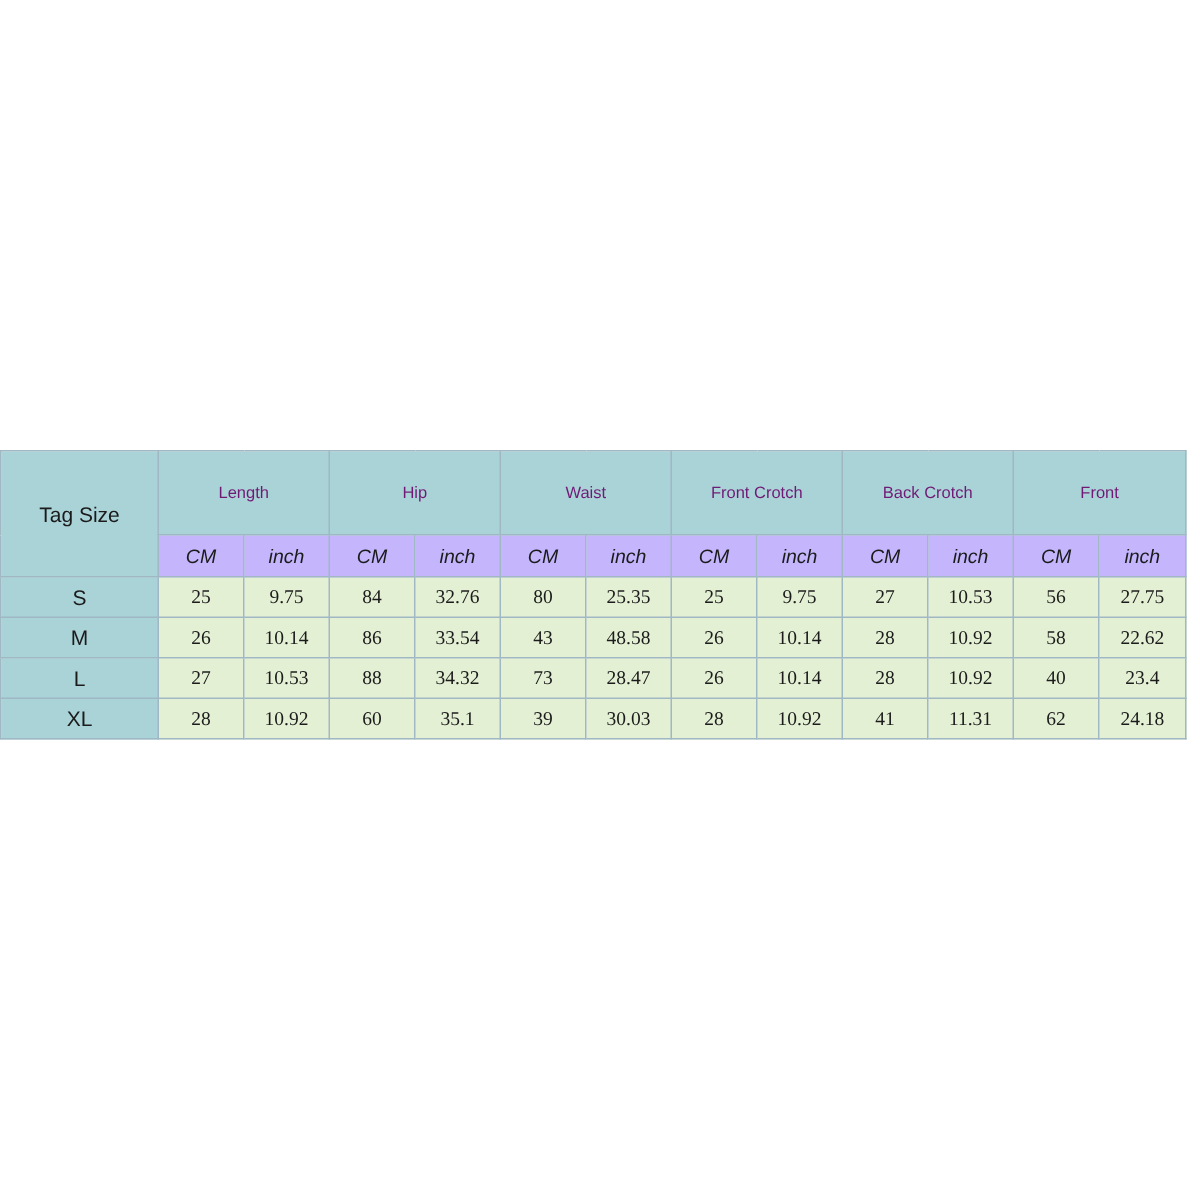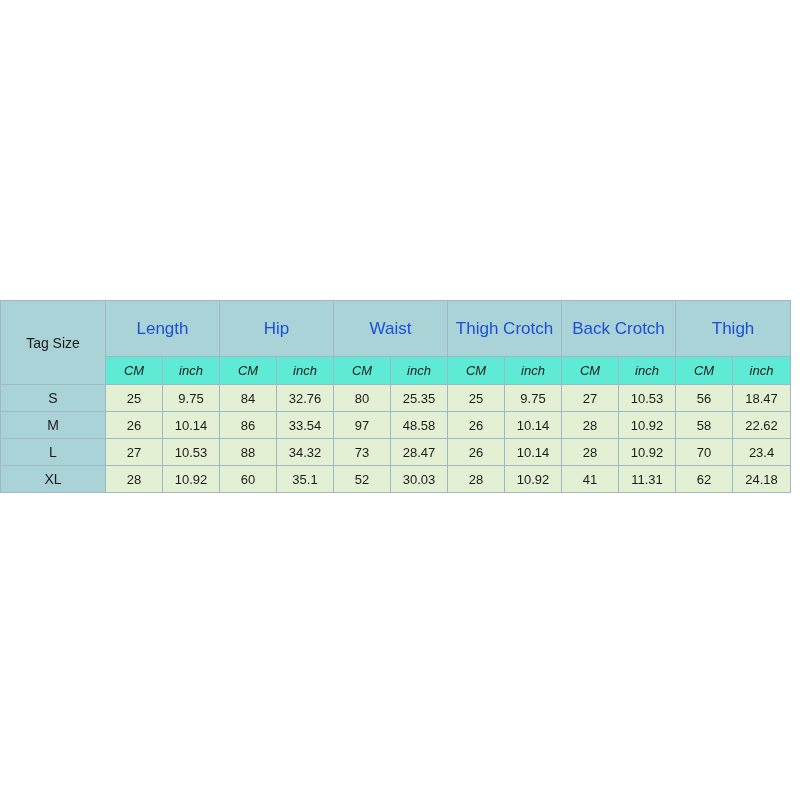--- a/index.html
+++ b/index.html
@@ -34,51 +34,52 @@
   table.size-chart th {
     border: 1px solid #9fb8c4;
     text-align: center;
     vertical-align: middle;
     font-weight: normal;
     padding: 0;
   }
   
   .hdr-group {
     background: #aad3d8;
-    color: #1d4ed8;
+    color: #701a75;
     font-weight: bold;
-    font-size: 17px;
+    font-size: 11px;
     height: 55px;
   }
   .hdr-tagsize {
     background: #aad3d8;
     color: #1b1b1b;
     font-weight: bold;
     font-size: 14px;
   }
   .hdr-unit {
-    background: #5eead4;
+    background: #c4b5fd;
     color: #1b1b1b;
     font-weight: bold;
     font-style: italic;
     font-size: 13px;
     height: 27px;
   }
   
   .cell-size {
     background: #aad3d8;
     color: #1b1b1b;
     font-size: 14px;
     height: 26px;
   }
   .cell-val {
     background: #e4f0d4;
     color: #1b1b1b;
     font-size: 13px;
     height: 26px;
+    font-family: Liberation Serif, serif;
   }
 </style>
 </head>
 <body>
 
 <div id="page">
   <div id="table-wrap">
     <table class="size-chart">
       <colgroup>
         <col style="width:105px">
@@ -94,23 +95,23 @@
           <col style="width:57px">
         <col style="width:57px">
           <col style="width:58px">
       </colgroup>
       <thead>
         <tr>
           <th class="hdr-tagsize" rowspan="2">Tag Size</th>
           <th class="hdr-group" colspan="2">Length</th>
           <th class="hdr-group" colspan="2">Hip</th>
           <th class="hdr-group" colspan="2">Waist</th>
-          <th class="hdr-group" colspan="2">Thigh Crotch</th>
+          <th class="hdr-group" colspan="2">Front Crotch</th>
           <th class="hdr-group" colspan="2">Back Crotch</th>
-          <th class="hdr-group" colspan="2">Thigh</th>
+          <th class="hdr-group" colspan="2">Front</th>
         </tr>
         <tr>
           <th class="hdr-unit">CM</th>
           <th class="hdr-unit">inch</th>
           <th class="hdr-unit">CM</th>
           <th class="hdr-unit">inch</th>
           <th class="hdr-unit">CM</th>
           <th class="hdr-unit">inch</th>
           <th class="hdr-unit">CM</th>
           <th class="hdr-unit">inch</th>
@@ -127,59 +128,59 @@
           <td class="cell-val">9.75</td>
           <td class="cell-val">84</td>
           <td class="cell-val">32.76</td>
           <td class="cell-val">80</td>
           <td class="cell-val">25.35</td>
           <td class="cell-val">25</td>
           <td class="cell-val">9.75</td>
           <td class="cell-val">27</td>
           <td class="cell-val">10.53</td>
           <td class="cell-val">56</td>
-          <td class="cell-val">18.47</td>
+          <td class="cell-val">27.75</td>
         </tr>
         <tr>
           <td class="cell-size">M</td>
           <td class="cell-val">26</td>
           <td class="cell-val">10.14</td>
           <td class="cell-val">86</td>
           <td class="cell-val">33.54</td>
-          <td class="cell-val">97</td>
+          <td class="cell-val">43</td>
           <td class="cell-val">48.58</td>
           <td class="cell-val">26</td>
           <td class="cell-val">10.14</td>
           <td class="cell-val">28</td>
           <td class="cell-val">10.92</td>
           <td class="cell-val">58</td>
           <td class="cell-val">22.62</td>
         </tr>
         <tr>
           <td class="cell-size">L</td>
           <td class="cell-val">27</td>
           <td class="cell-val">10.53</td>
           <td class="cell-val">88</td>
           <td class="cell-val">34.32</td>
           <td class="cell-val">73</td>
           <td class="cell-val">28.47</td>
           <td class="cell-val">26</td>
           <td class="cell-val">10.14</td>
           <td class="cell-val">28</td>
           <td class="cell-val">10.92</td>
-          <td class="cell-val">70</td>
+          <td class="cell-val">40</td>
           <td class="cell-val">23.4</td>
         </tr>
         <tr>
           <td class="cell-size">XL</td>
           <td class="cell-val">28</td>
           <td class="cell-val">10.92</td>
           <td class="cell-val">60</td>
           <td class="cell-val">35.1</td>
-          <td class="cell-val">52</td>
+          <td class="cell-val">39</td>
           <td class="cell-val">30.03</td>
           <td class="cell-val">28</td>
           <td class="cell-val">10.92</td>
           <td class="cell-val">41</td>
           <td class="cell-val">11.31</td>
           <td class="cell-val">62</td>
           <td class="cell-val">24.18</td>
         </tr>
       </tbody>
     </table>

